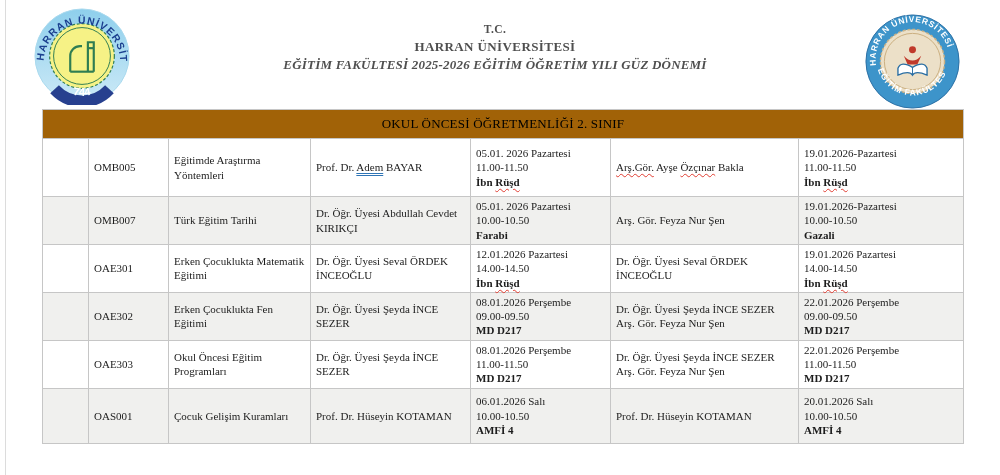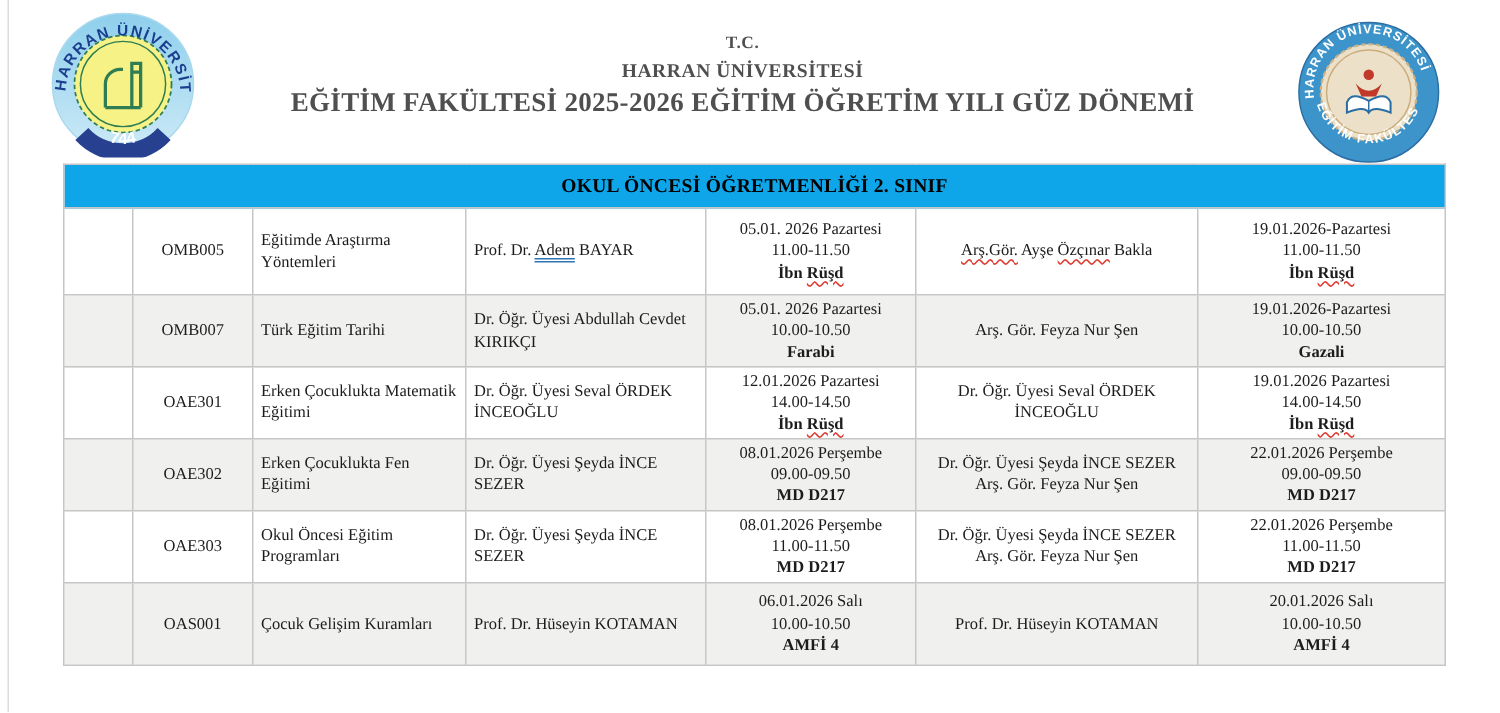--- a/index.html
+++ b/index.html
@@ -4,34 +4,34 @@
 <style>
   html,body{margin:0;padding:0;}
   body{background:#ffffff;font-family:"Liberation Serif","DejaVu Serif",serif;color:#1c1c1c;}
   .page{position:relative;width:1000px;height:475px;background:#ffffff;overflow:hidden;}
   .page-edge{position:absolute;left:5px;top:0;bottom:0;width:1px;background:#dcdcdc;}
 
   
   .doc-header{position:absolute;left:140px;right:150px;top:22px;text-align:center;color:#4f4f4f;line-height:1.38;}
   .doc-header .h-tc{font-weight:bold;font-size:11.5px;letter-spacing:.4px;}
   .doc-header .h-uni{font-weight:bold;font-size:13px;letter-spacing:.4px;}
-  .doc-header .h-line{font-weight:bold;font-size:18px;letter-spacing:.2px;}
+  .doc-header .h-line{font-weight:bold;font-size:13px;letter-spacing:.2px;font-style:italic;}
 
   .logo{position:absolute;}
   .logo-left{left:33px;top:7px;width:98px;height:98px;}
   .logo-right{left:864px;top:13px;width:97px;height:97px;}
 
   
   .sched-wrap{position:absolute;left:42px;top:109px;width:921px;}
   table.sched{border-collapse:collapse;width:100%;table-layout:fixed;background:#fff;}
   table.sched th,table.sched td{border:1px solid #c6c6c6;padding:2px 5px;vertical-align:middle;}
-  th.tbl-title{font-size:13px;font-weight:bold;letter-spacing:.2px;height:24px;background:#0ea5e9;color:#000;}
+  th.tbl-title{font-size:13px;font-weight:normal;letter-spacing:.2px;height:24px;background:#a16207;color:#000;}
   tr.cols th{font-size:11.2px;font-weight:bold;background:#f2f2f0;height:28px;line-height:1.2;color:#000;}
   td{font-size:11px;line-height:1.3;}
-  td.c-center{text-align:center;}
+  td.c-center{}
   td.c-left{text-align:left;padding-left:8px;}
   tr.stripe td{background:#f0f0ee;}
   .loc{font-weight:bold;}
   .sp-red{text-decoration:underline;text-decoration-style:wavy;text-decoration-color:#e03c31;text-decoration-thickness:1px;text-underline-offset:2px;}
   .sp-blue{text-decoration:underline double;text-decoration-color:#2e74b5;text-underline-offset:2px;}
   tbody tr:nth-child(1) td{height:53px;}
   tbody tr:nth-child(2) td{height:43px;}
   tbody tr:nth-child(3) td{height:41px;}
   tbody tr:nth-child(4) td{height:41px;}
   tbody tr:nth-child(5) td{height:41px;}

